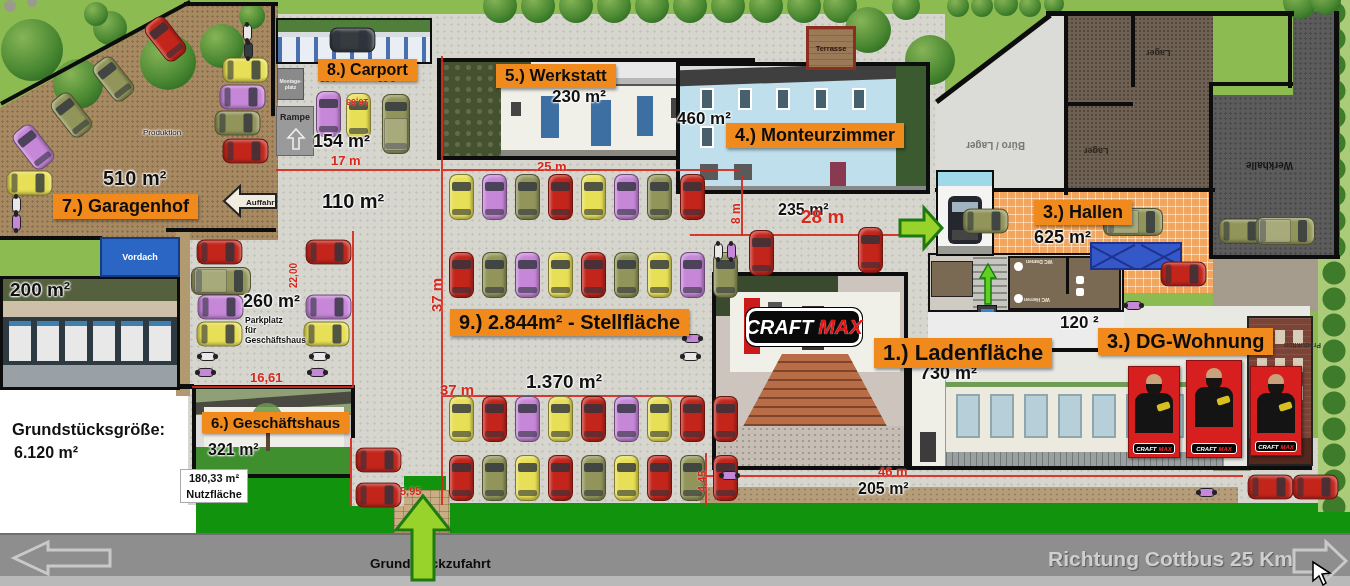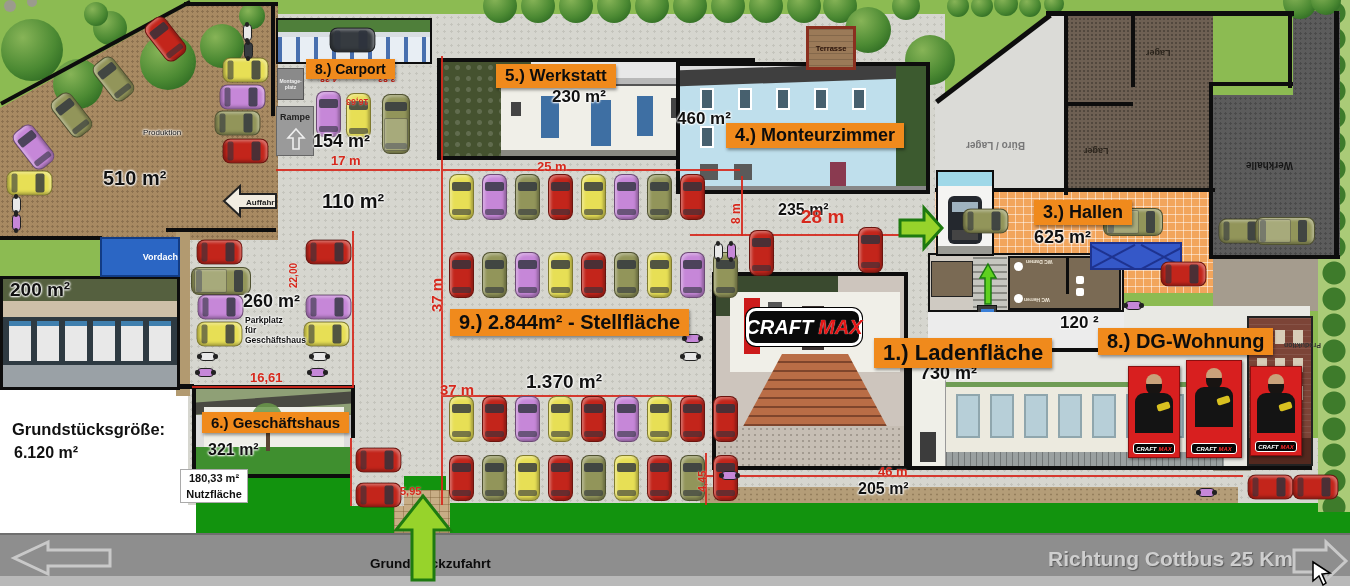--- a/index.html
+++ b/index.html
@@ -237,21 +237,21 @@
     <div class="abs" style="left:44px;top:12px;width:10px;height:14px;background:#d8cdb8"></div>
     <div class="abs" style="left:8px;top:40px;width:10px;height:14px;background:#d8cdb8"></div>
     <div class="abs" style="left:26px;top:40px;width:10px;height:14px;background:#d8cdb8"></div>
     <div class="abs" style="left:44px;top:40px;width:10px;height:14px;background:#d8cdb8"></div>
     <div class="abs" style="left:8px;top:68px;width:10px;height:14px;background:#d8cdb8"></div>
     <div class="abs" style="left:26px;top:68px;width:10px;height:14px;background:#d8cdb8"></div>
     <div class="abs" style="left:44px;top:68px;width:10px;height:14px;background:#d8cdb8"></div>
     <div class="abs" style="left:0;top:120px;width:62px;height:26px;background:#53291f"></div>
   </div>
 
-  <div class="abs" style="left:100px;top:237px;width:80px;height:40px;background:#2b66c4;border:2px solid #123c85;display:flex;align-items:center;justify-content:flex-end">
+  <div class="abs" style="left:100px;top:237px;width:80px;height:40px;background:#2b66c4;border:2px solid #123c85;display:flex;align-items:center;justify-content:center">
     <span style="color:#fff;font-weight:bold;font-size:9px">Vordach</span>
   </div>
   <div class="abs" style="left:806px;top:26px;width:50px;height:44px;background:#9b7a58;border:3px solid #8a2f1f;background-image:linear-gradient(rgba(0,0,0,.15) 1px,transparent 1px);background-size:100% 6px;display:flex;align-items:center;justify-content:center">
     <span style="font-size:7.5px;font-weight:bold;color:#2a120a">Terrasse</span>
   </div>
   <div class="abs" style="left:277px;top:68px;width:27px;height:32px;background:#8a8a8a;border:1px solid #555;color:#f0f0f0;font-size:5px;font-weight:bold;text-align:center;padding-top:9px;line-height:6px">
     <div>Montage-</div>
       <div>platz</div>
   </div>
   <div class="abs" style="left:276px;top:106px;width:38px;height:50px;background:#9a9a9a;border:1px solid #666;text-align:center">
@@ -733,28 +733,29 @@
   <span class="dim" style="left:440px;top:381px;font-size:15px">37 m</span>
   <span class="dim" style="left:878px;top:464px;font-size:13px">46 m</span>
   <span class="dim" style="left:250px;top:370px;font-size:13px">16,61</span>
   <span class="dim rot90" style="left:288px;top:288px;font-size:10px">22,00</span>
   <span class="dim" style="left:400px;top:485px;font-size:11px">5,95</span>
   <span class="dim rot90" style="left:696px;top:492px;font-size:11px">4,45</span>
   <span class="dim" style="left:320px;top:74px;font-size:9px"><span class="flip">4,38</span></span>
   <span class="dim" style="left:378px;top:74px;font-size:9px"><span class="flip">3,83</span></span>
   <span class="dim" style="left:346px;top:97px;font-size:9px"><span class="flip">16,63</span></span>
 
-  <span class="badge" style="left:306px;top:59px;font-size:14px">8.) Carport</span>
+  <span class="badge" style="left:53px;top:194px;font-size:18px">7.) Garagenhof</span>
+  <span class="badge" style="left:318px;top:59px;font-size:16px">8.) Carport</span>
   <span class="badge" style="left:496px;top:64px;font-size:17px">5.) Werkstatt</span>
   <span class="badge" style="left:726px;top:123px;font-size:18px">4.) Monteurzimmer</span>
   <span class="badge" style="left:1034px;top:200px;font-size:18px">3.) Hallen</span>
   <span class="badge" style="left:450px;top:309px;font-size:20px">9.) 2.844m² - Stellfläche</span>
   <span class="badge" style="left:202px;top:412px;font-size:15px">6.) Geschäftshaus</span>
   <span class="badge" style="left:874px;top:338px;font-size:22px">1.) Ladenfläche</span>
-  <span class="badge" style="left:1098px;top:328px;font-size:20px">8.) DG-Wohnung</span>
+  <span class="badge" style="left:1098px;top:328px;font-size:20px">3.) DG-Wohnung</span>
 
   <div class="craftlogo" style="left:746px;top:308px;width:116px;height:38px;font-size:20px">
     <span class="c1">CRAFT</span>
       <span class="c2">MAX</span>
   </div>
   <div class="poster" style="left:1128px;top:366px;width:52px;height:92px">
     <i class="p-head"></i>
       <i class="p-beard"></i>
       <i class="p-body"></i>
       <i class="p-drill"></i>

